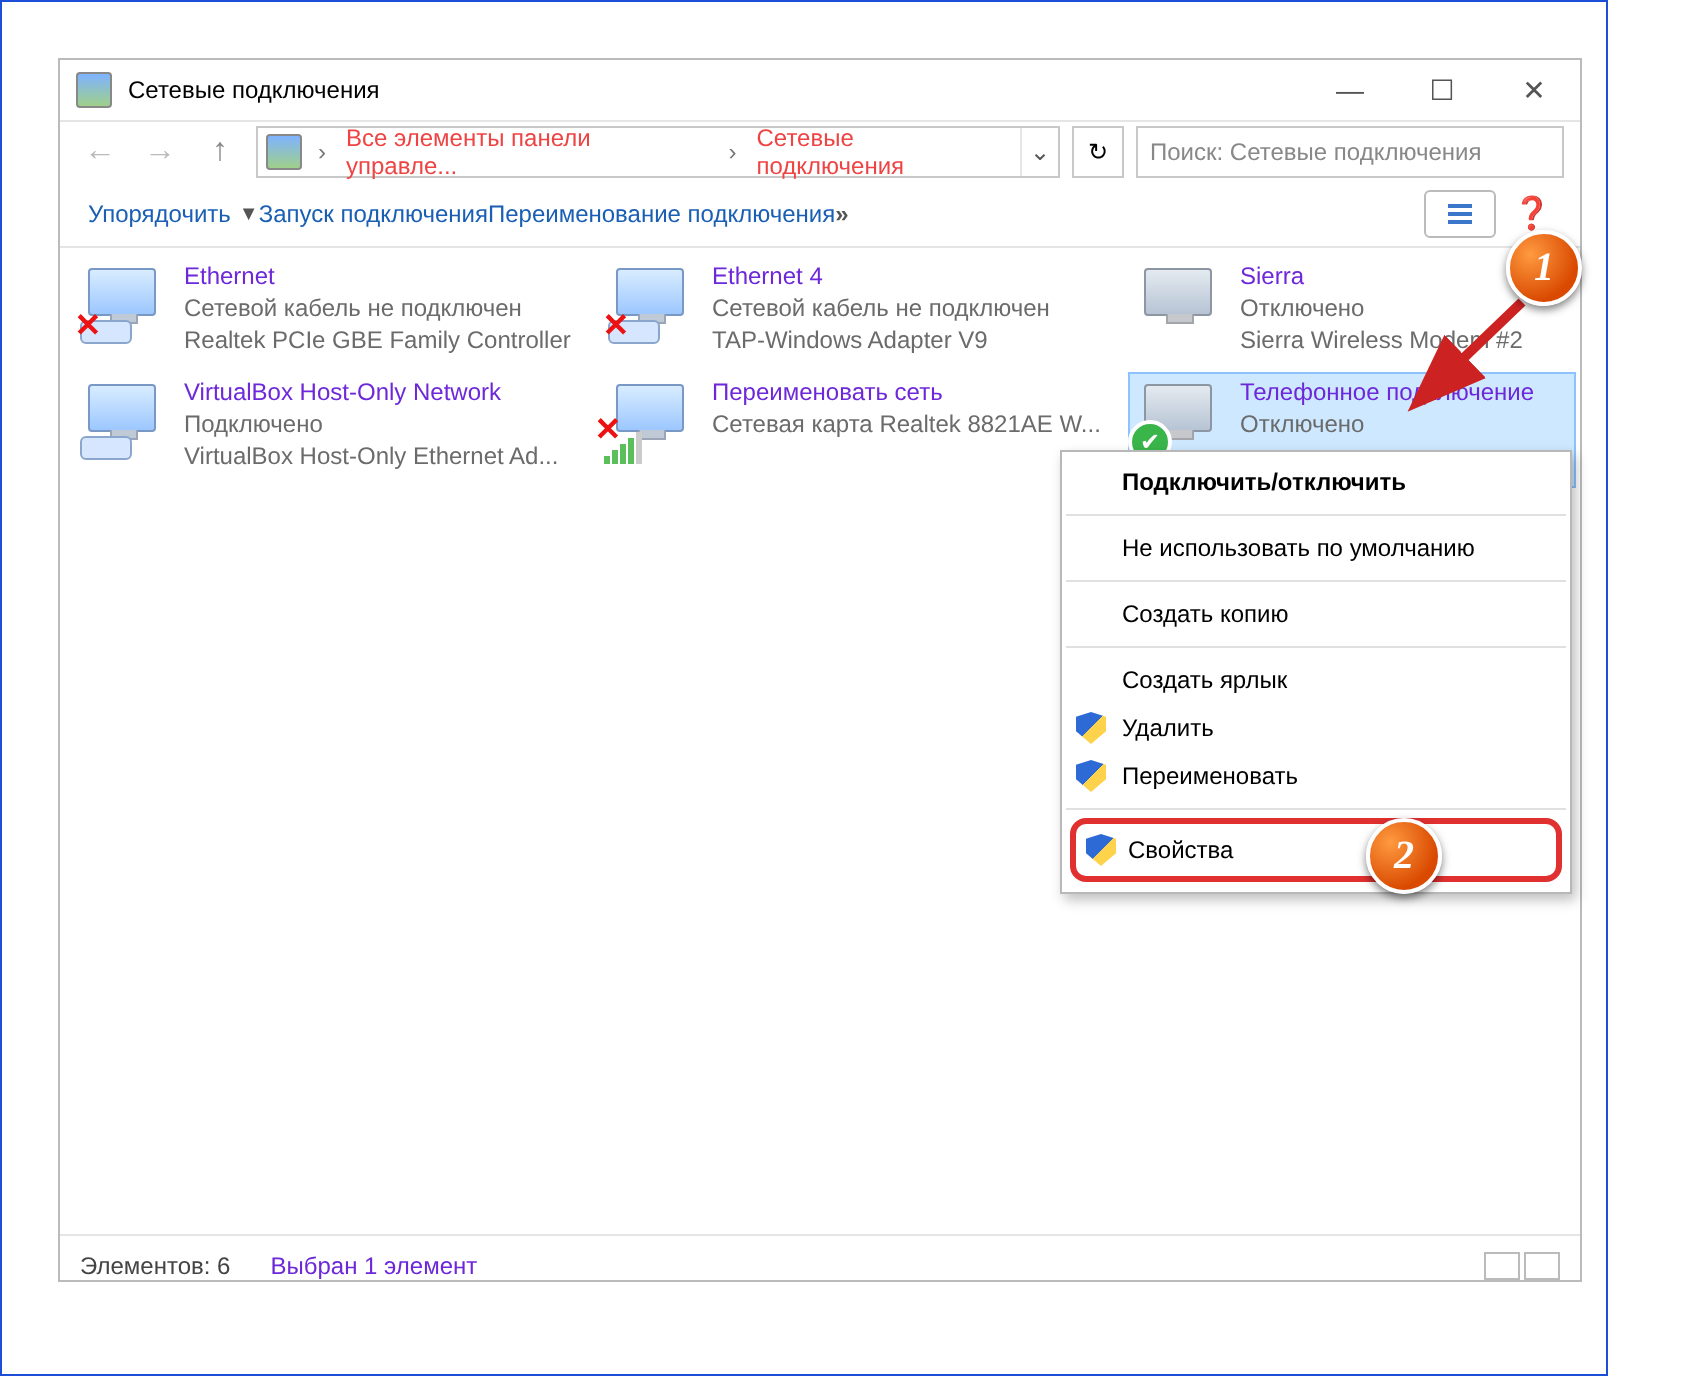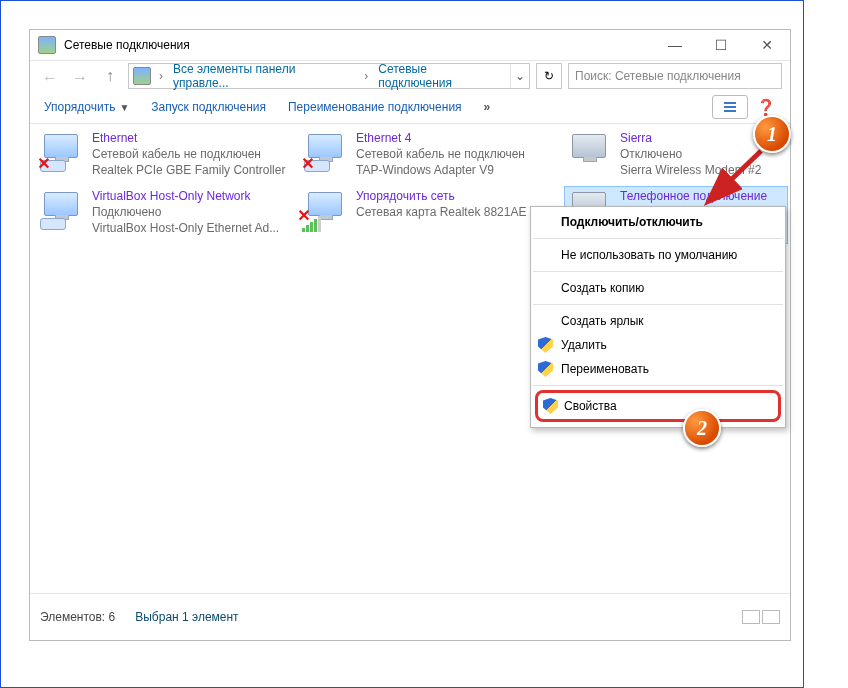--- a/index.html
+++ b/index.html
@@ -10,27 +10,27 @@
 .titlebar .app-icon{width:16px;height:16px;margin-right:8px;background:linear-gradient(#7fb3ff,#9fd08a);border:1px solid #888;border-radius:2px}
 .titlebar .title{flex:1}
 .win-controls{position:absolute;right:0;top:0;height:30px;display:flex}
 .win-btn{width:46px;height:30px;display:flex;align-items:center;justify-content:center;font-size:14px;color:#555}
 
 .navrow{height:30px;display:flex;align-items:center;padding:0 8px;gap:6px}
 .navarrow{width:24px;height:24px;display:flex;align-items:center;justify-content:center;color:#bbb;font-size:16px}
 .up-arrow{color:#888}
 .addrbox{flex:1;display:flex;align-items:center;border:1px solid #c8c8c8;height:24px;background:#fff}
 .addrbox .crumb-icon{width:16px;height:16px;margin:0 4px;background:linear-gradient(#7fb3ff,#9fd08a);border:1px solid #888;border-radius:2px}
-.crumb{padding:0 6px;height:100%;display:flex;align-items:center;color:#0369a1}
+.crumb{padding:0 6px;height:100%;display:flex;align-items:center;color:#ef4444}
 .crumb-sep{color:#777;padding:0 4px}
 .addr-drop{width:18px;text-align:center;color:#555;border-left:1px solid #e5e5e5;height:100%;display:flex;align-items:center;justify-content:center}
 .refresh-btn{width:24px;height:24px;border:1px solid #c8c8c8;display:flex;align-items:center;justify-content:center}
 .searchbox{width:200px;height:24px;border:1px solid #c8c8c8;padding:0 6px;display:flex;align-items:center;color:#888}
 
-.toolbar{height:32px;border-bottom:1px solid #e5e5e5;display:flex;align-items:center;padding:0 14px;gap:22px}
+.toolbar{height:32px;border-bottom:1px solid #e5e5e5;display:flex;align-items:center;padding:0 14px;}
 .tool{color:#1a5fb4;display:flex;align-items:center;gap:4px;white-space:nowrap}
 .tool .caret{color:#555;font-size:10px}
 .tool-more{color:#555;font-weight:bold}
 .right-tools{margin-left:auto;display:flex;gap:8px;align-items:center}
 .viewbtn{border:1px solid #bbb;border-radius:3px;width:34px;height:22px;display:flex;align-items:center;justify-content:center}
 .viewbtn .bars{display:flex;flex-direction:column;gap:2px}
 .viewbtn .bars span{width:12px;height:2px;background:#3b78cc}
 
 .content{position:relative;padding:8px 0 0 8px;height:calc(100% - 30px - 30px - 32px - 22px)}
 .conn{position:absolute;width:252px;height:54px;display:flex;gap:8px;padding:2px}
@@ -54,22 +54,22 @@
 
 .ctxmenu{position:absolute;width:254px;background:#fff;border:1px solid #b8b8b8;box-shadow:2px 3px 6px rgba(0,0,0,0.25);padding:3px 0}
 .ctxitem{height:24px;display:flex;align-items:center;padding:0 26px 0 30px;position:relative;color:#000}
 .ctxitem.disabled{color:#a0a0a0}
 .ctxitem.bold{font-weight:bold}
 .ctxsep{height:1px;background:#e0e0e0;margin:4px 2px}
 .shield{position:absolute;left:7px;top:4px;width:15px;height:16px;background:linear-gradient(135deg,#2d6ad6 0 50%,#ffd24c 50% 100%);clip-path:polygon(50% 0,100% 15%,100% 60%,50% 100%,0 60%,0 15%)}
 .props-highlight{border:3px solid #e03030;border-radius:8px;margin:2px 4px;height:26px;padding-left:26px;position:relative;display:flex;align-items:center}
 .props-highlight .shield{left:5px;top:5px}
 
-.statusbar{position:absolute;left:0;right:0;bottom:0;height:22px;border-top:1px solid #e5e5e5;display:flex;align-items:center;padding:12px 10px;gap:20px;color:#444}
-.statusbar .sel-txt{color:#0c4a6e}
+.statusbar{position:absolute;left:0;right:0;bottom:0;height:22px;border-top:1px solid #e5e5e5;display:flex;align-items:flex-end;padding:0 10px;gap:20px;color:#444}
+.statusbar .sel-txt{color:#6d28d9}
 .stat-view{margin-left:auto;display:flex;gap:2px}
 .stat-view span{width:16px;height:12px;border:1px solid #bbb}
 
 .badge{position:absolute;width:34px;height:34px;border-radius:50%;background:radial-gradient(circle at 30% 30%,#ff9a40,#d94a00 70%);border:2px solid #fff;box-shadow:0 2px 4px rgba(0,0,0,0.5);display:flex;align-items:center;justify-content:center;color:#fff;font-weight:bold;font-size:20px;font-style:italic;font-family:Georgia,serif}
 .arrow-anno{position:absolute}
 </style>
 </head>
 <body>
 
 <div class="stage">
@@ -176,36 +176,36 @@
           <div class="wifi-bars">
               <span></span>
               <span></span>
               <span></span>
               <span></span>
               <span></span>
             </div>
           <div class="redx" style="left:-6px;top:20px">✕</div>
         </div>
         <div class="txt">
-          <div class="name">Упорядочить сеть</div>
+          <div class="name">Переименовать сеть</div>
           <div class="l3">Сетевая карта Realtek 8821AE W...</div>
         </div>
       </div>
       <div class="conn sel" style="left:534px;top:62px;width:220px">
         <div class="ic">
           <div class="monitor" style="filter:grayscale(0.7)"></div>
           <div class="greencheck">✔</div>
         </div>
         <div class="txt">
           <div class="name">Телефонное подключение</div>
           <div class="l2">Отключено</div>
         </div>
       </div>
 
-      <div class="ctxmenu" style="left:500px;top:82px">
+      <div class="ctxmenu" style="left:500px;top:101px">
         <div class="ctxitem bold">Подключить/отключить</div>
         <div class="ctxsep"></div>
         <div class="ctxitem">Не использовать по умолчанию</div>
         <div class="ctxsep"></div>
         <div class="ctxitem">Создать копию</div>
         <div class="ctxsep"></div>
         <div class="ctxitem">Создать ярлык</div>
         <div class="ctxitem">
           <div class="shield"></div>
           <span>Удалить</span>

